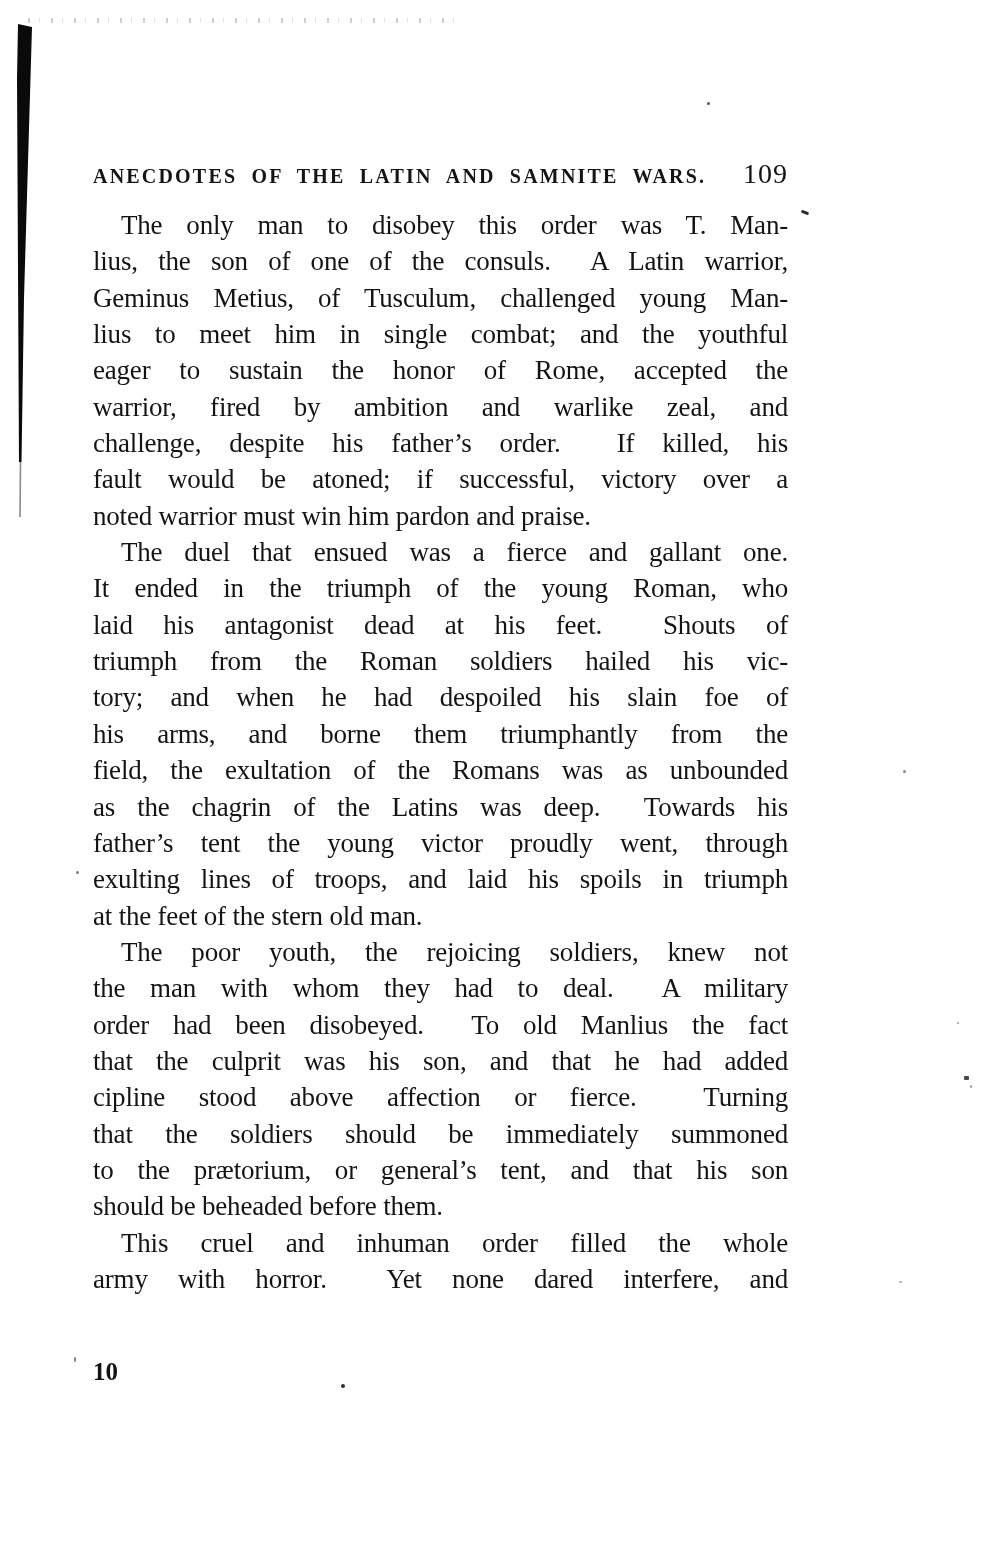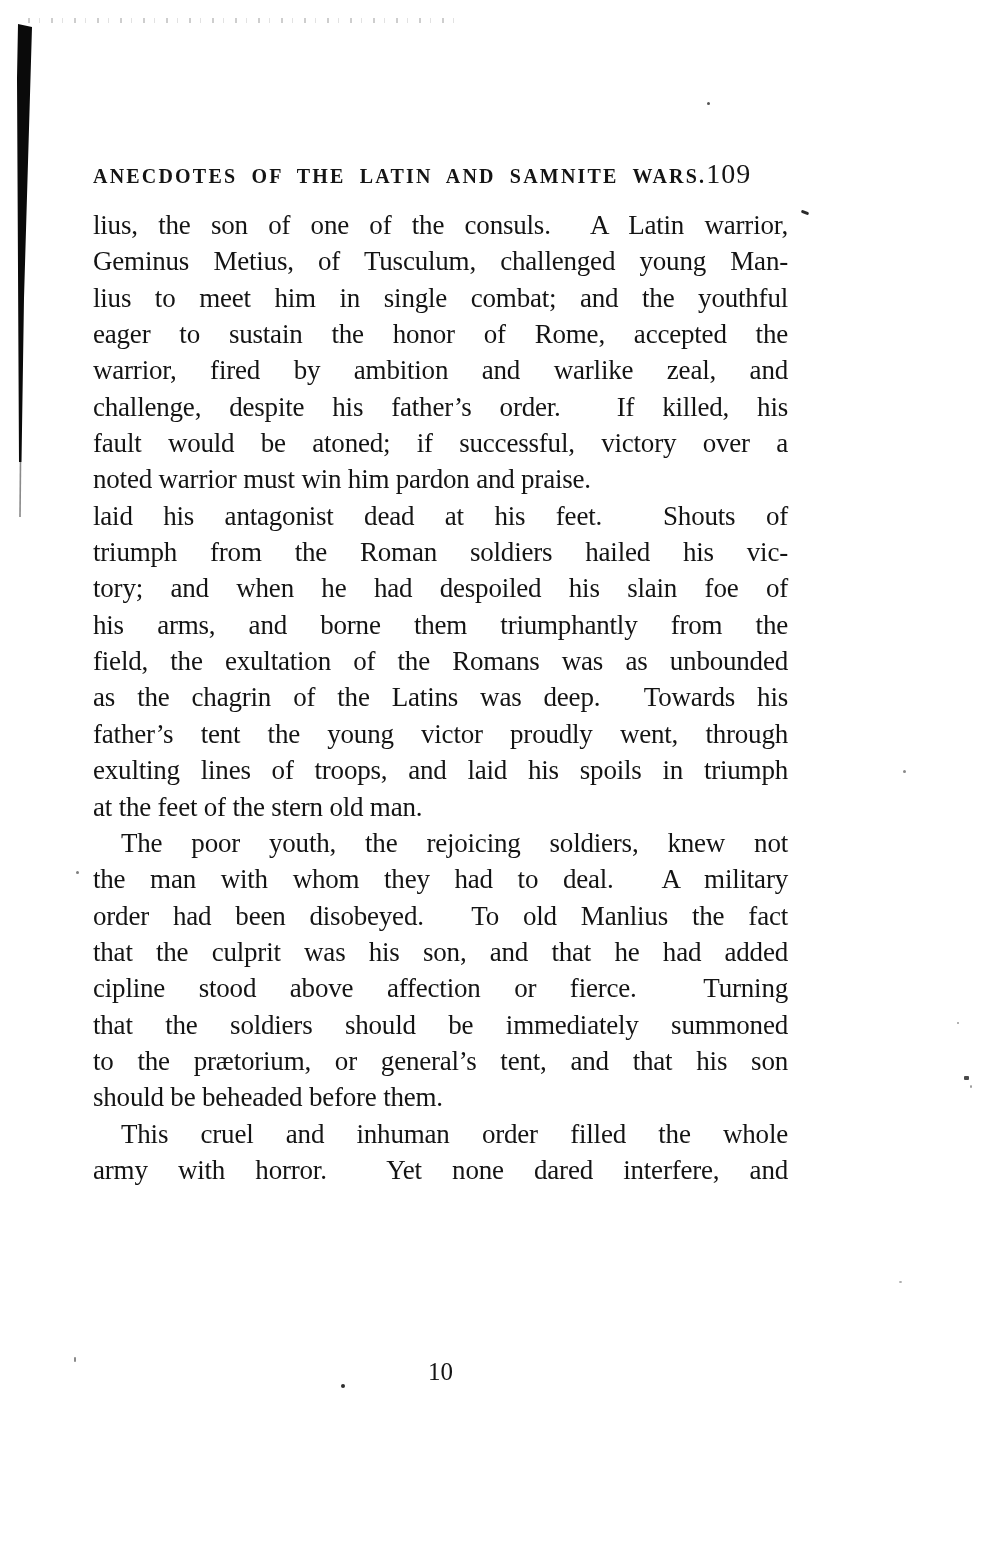--- a/index.html
+++ b/index.html
@@ -9,21 +9,21 @@
     font-family: "Liberation Serif", "DejaVu Serif", serif;
     color: #141414;
     position: relative;
     overflow: hidden;
   }
   .page { position: absolute; inset: 0; }
 
   
   .header {
     position: absolute; left: 93px; top: 150px; width: 695px;
-    display: flex; justify-content: flex-start; align-items: baseline;
+    display: flex; justify-content: space-between; align-items: baseline;
   }
   .running-title {
     font-size: 20px; font-weight: 700;
     letter-spacing: 2.2px; word-spacing: 7px;
     white-space: nowrap;
   }
   .page-number {
     font-size: 28px; font-weight: 400; letter-spacing: 1px; margin-top: 8px;
   }
 
@@ -38,21 +38,21 @@
     white-space: pre-wrap;
     text-align: justify;
     text-align-last: justify;
   }
   .line.lastline { text-align-last: left; }
   .line.indent { text-indent: 28px; }
 
   
   .signature {
     position: absolute; left: 93px; top: 1358px; width: 695px;
-    text-align: center; font-size: 25px; font-weight: 400;
+    font-size: 25px; font-weight: 700;
   }
 
   
   .ink-bar { position: absolute; left: 12px; top: 18px; }
   .noise-row {
     position: absolute; left: 28px; top: 14px; width: 430px; height: 14px;
     background: repeating-linear-gradient(90deg,
       rgba(40,40,40,0.45) 0 2px, transparent 2px 11px,
       rgba(60,60,60,0.3) 11px 12px, transparent 12px 23px);
     opacity: 0.5;
@@ -82,29 +82,32 @@
   <i class="speck" style="left:74px;top:1357px;width:2px;height:5px;background:#8a8a8a;border-radius:1px;"></i>
   <i class="speck" style="left:341px;top:1384px;width:4px;height:4px;background:#2e2e2e;"></i>
 
   <div class="header">
     <span class="running-title">ANECDOTES OF THE LATIN AND SAMNITE WARS.</span>
     <span class="page-number">109</span>
   </div>
 
   <div class="body-text">
 
+    <div class="line indent">The only man to disobey this order was T. Man-</div>
     <div class="line">lius, the son of one of the consuls.  A Latin warrior,</div>
     <div class="line">Geminus Metius, of Tusculum, challenged young Man-</div>
     <div class="line">lius to meet him in single combat; and the youthful</div>
     <div class="line">eager to sustain the honor of Rome, accepted the</div>
     <div class="line">warrior, fired by ambition and warlike zeal, and</div>
     <div class="line">challenge, despite his father’s order.  If killed, his</div>
     <div class="line">fault would be atoned; if successful, victory over a</div>
     <div class="line lastline">noted warrior must win him pardon and praise.</div>
 
+    <div class="line indent">The duel that ensued was a fierce and gallant one.</div>
+    <div class="line">It ended in the triumph of the young Roman, who</div>
     <div class="line">laid his antagonist dead at his feet.  Shouts of</div>
     <div class="line">triumph from the Roman soldiers hailed his vic-</div>
     <div class="line">tory; and when he had despoiled his slain foe of</div>
     <div class="line">his arms, and borne them triumphantly from the</div>
     <div class="line">field, the exultation of the Romans was as unbounded</div>
     <div class="line">as the chagrin of the Latins was deep.  Towards his</div>
     <div class="line">father’s tent the young victor proudly went, through</div>
     <div class="line">exulting lines of troops, and laid his spoils in triumph</div>
     <div class="line lastline">at the feet of the stern old man.</div>
 

